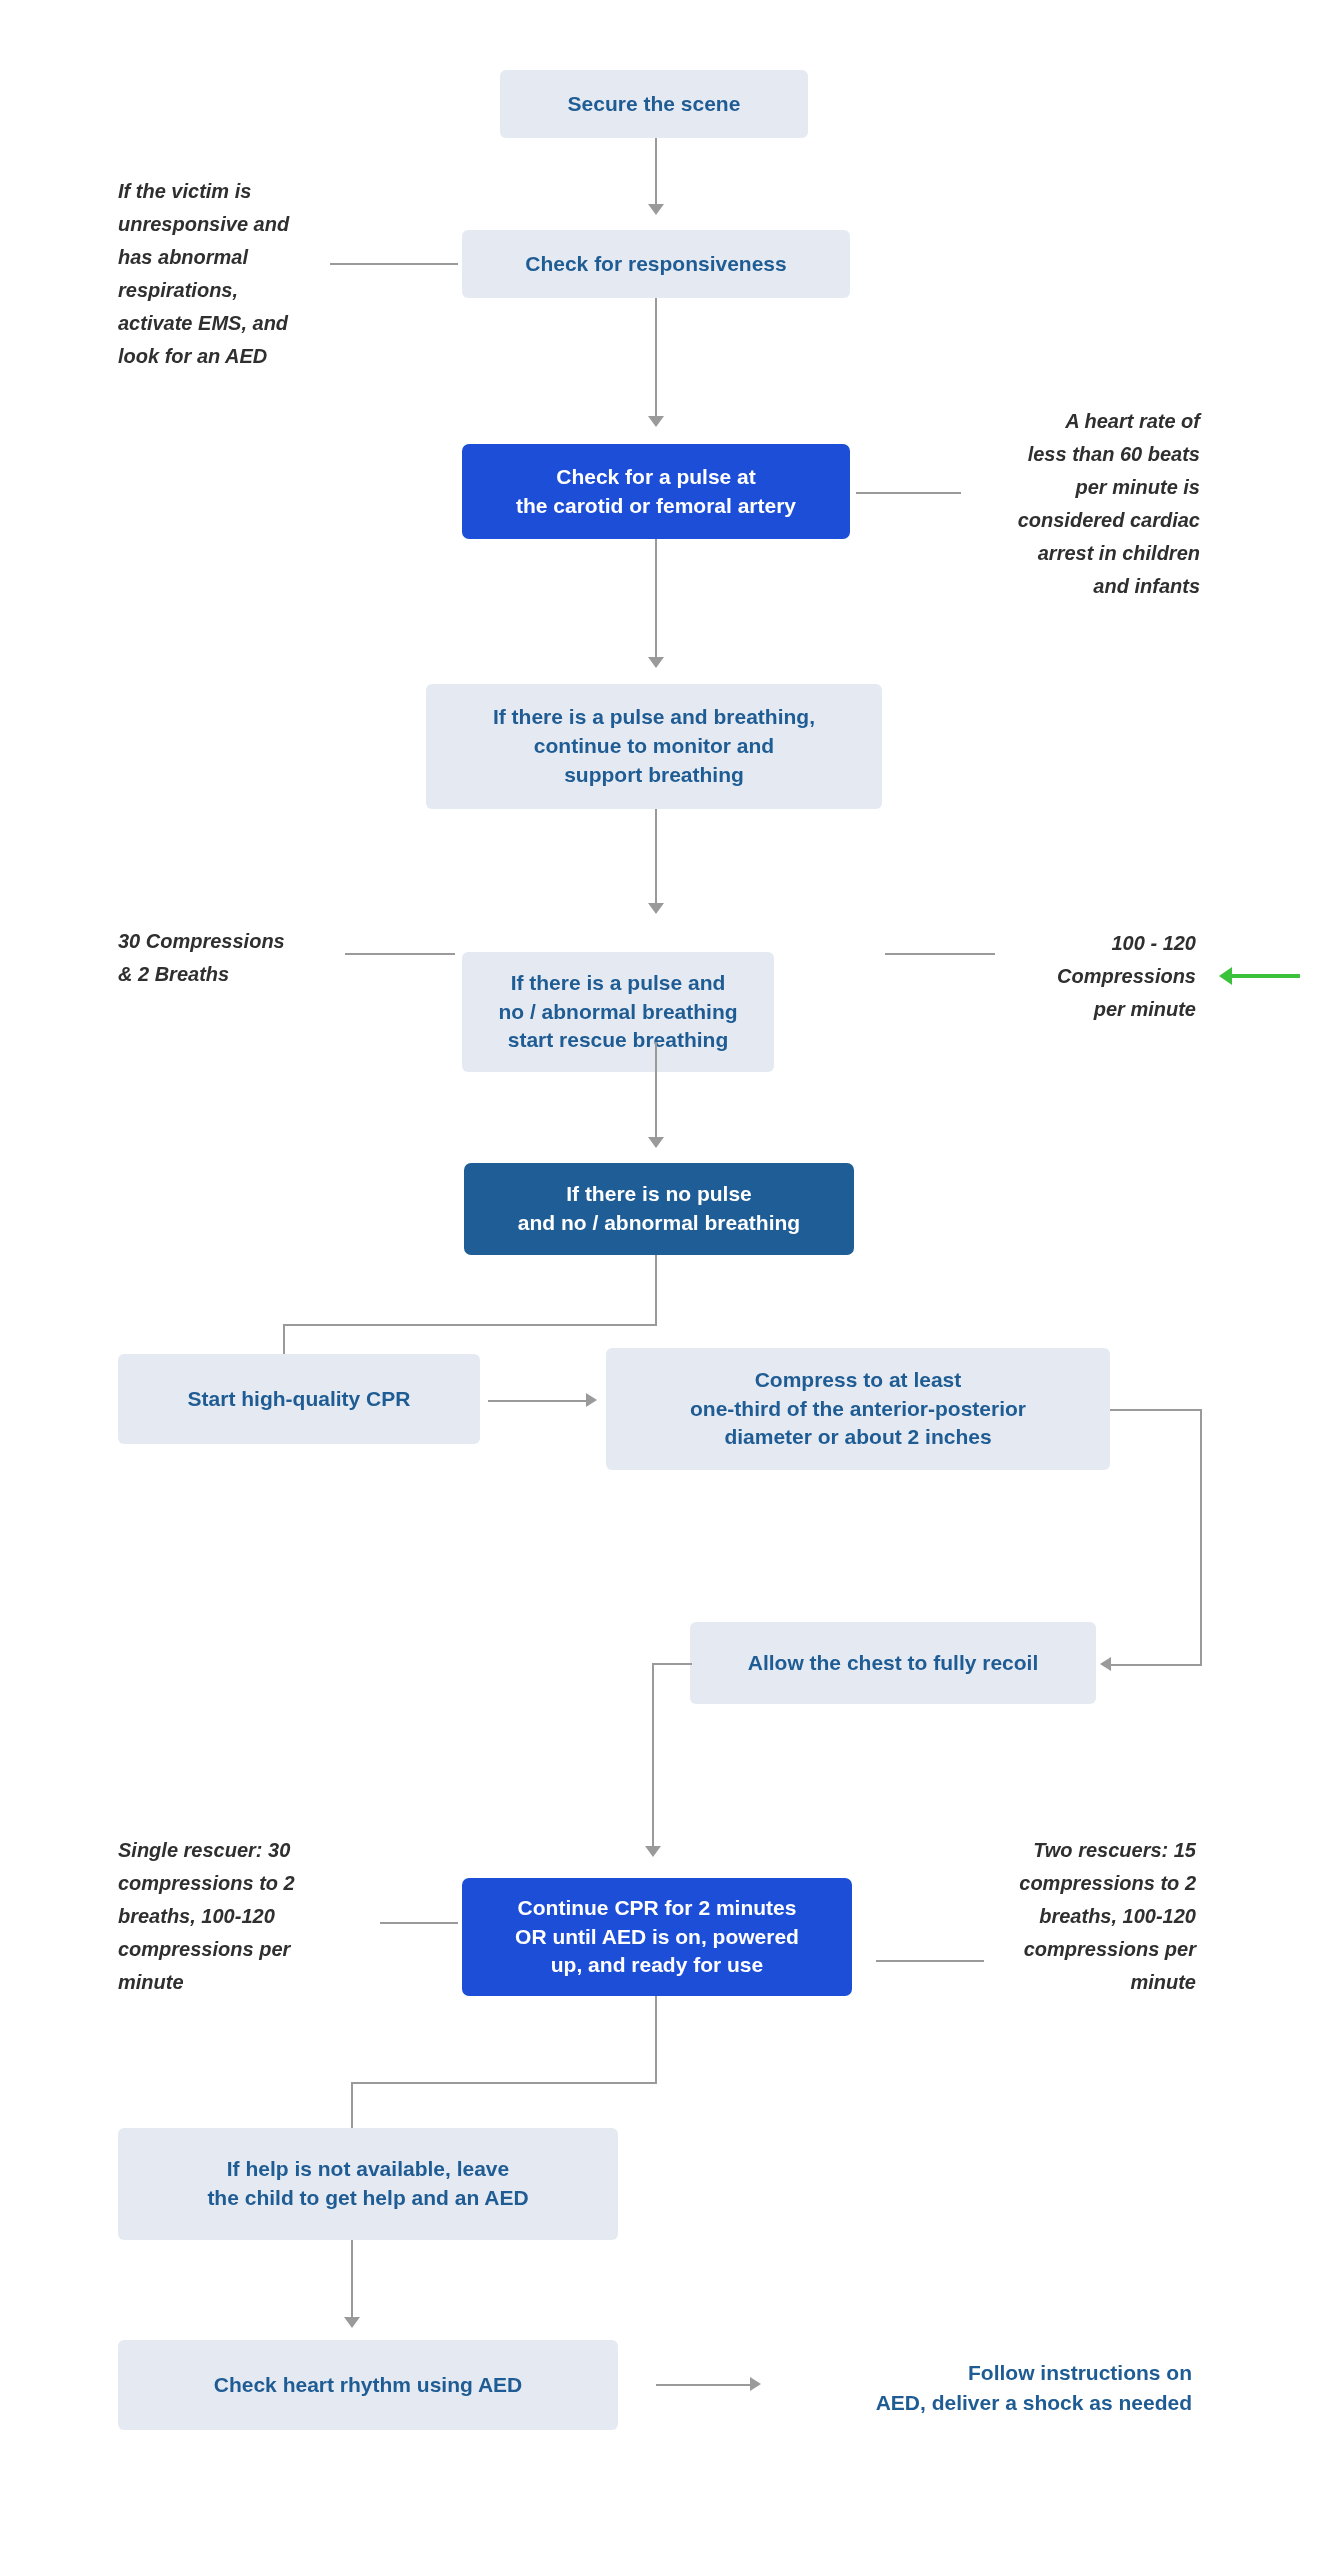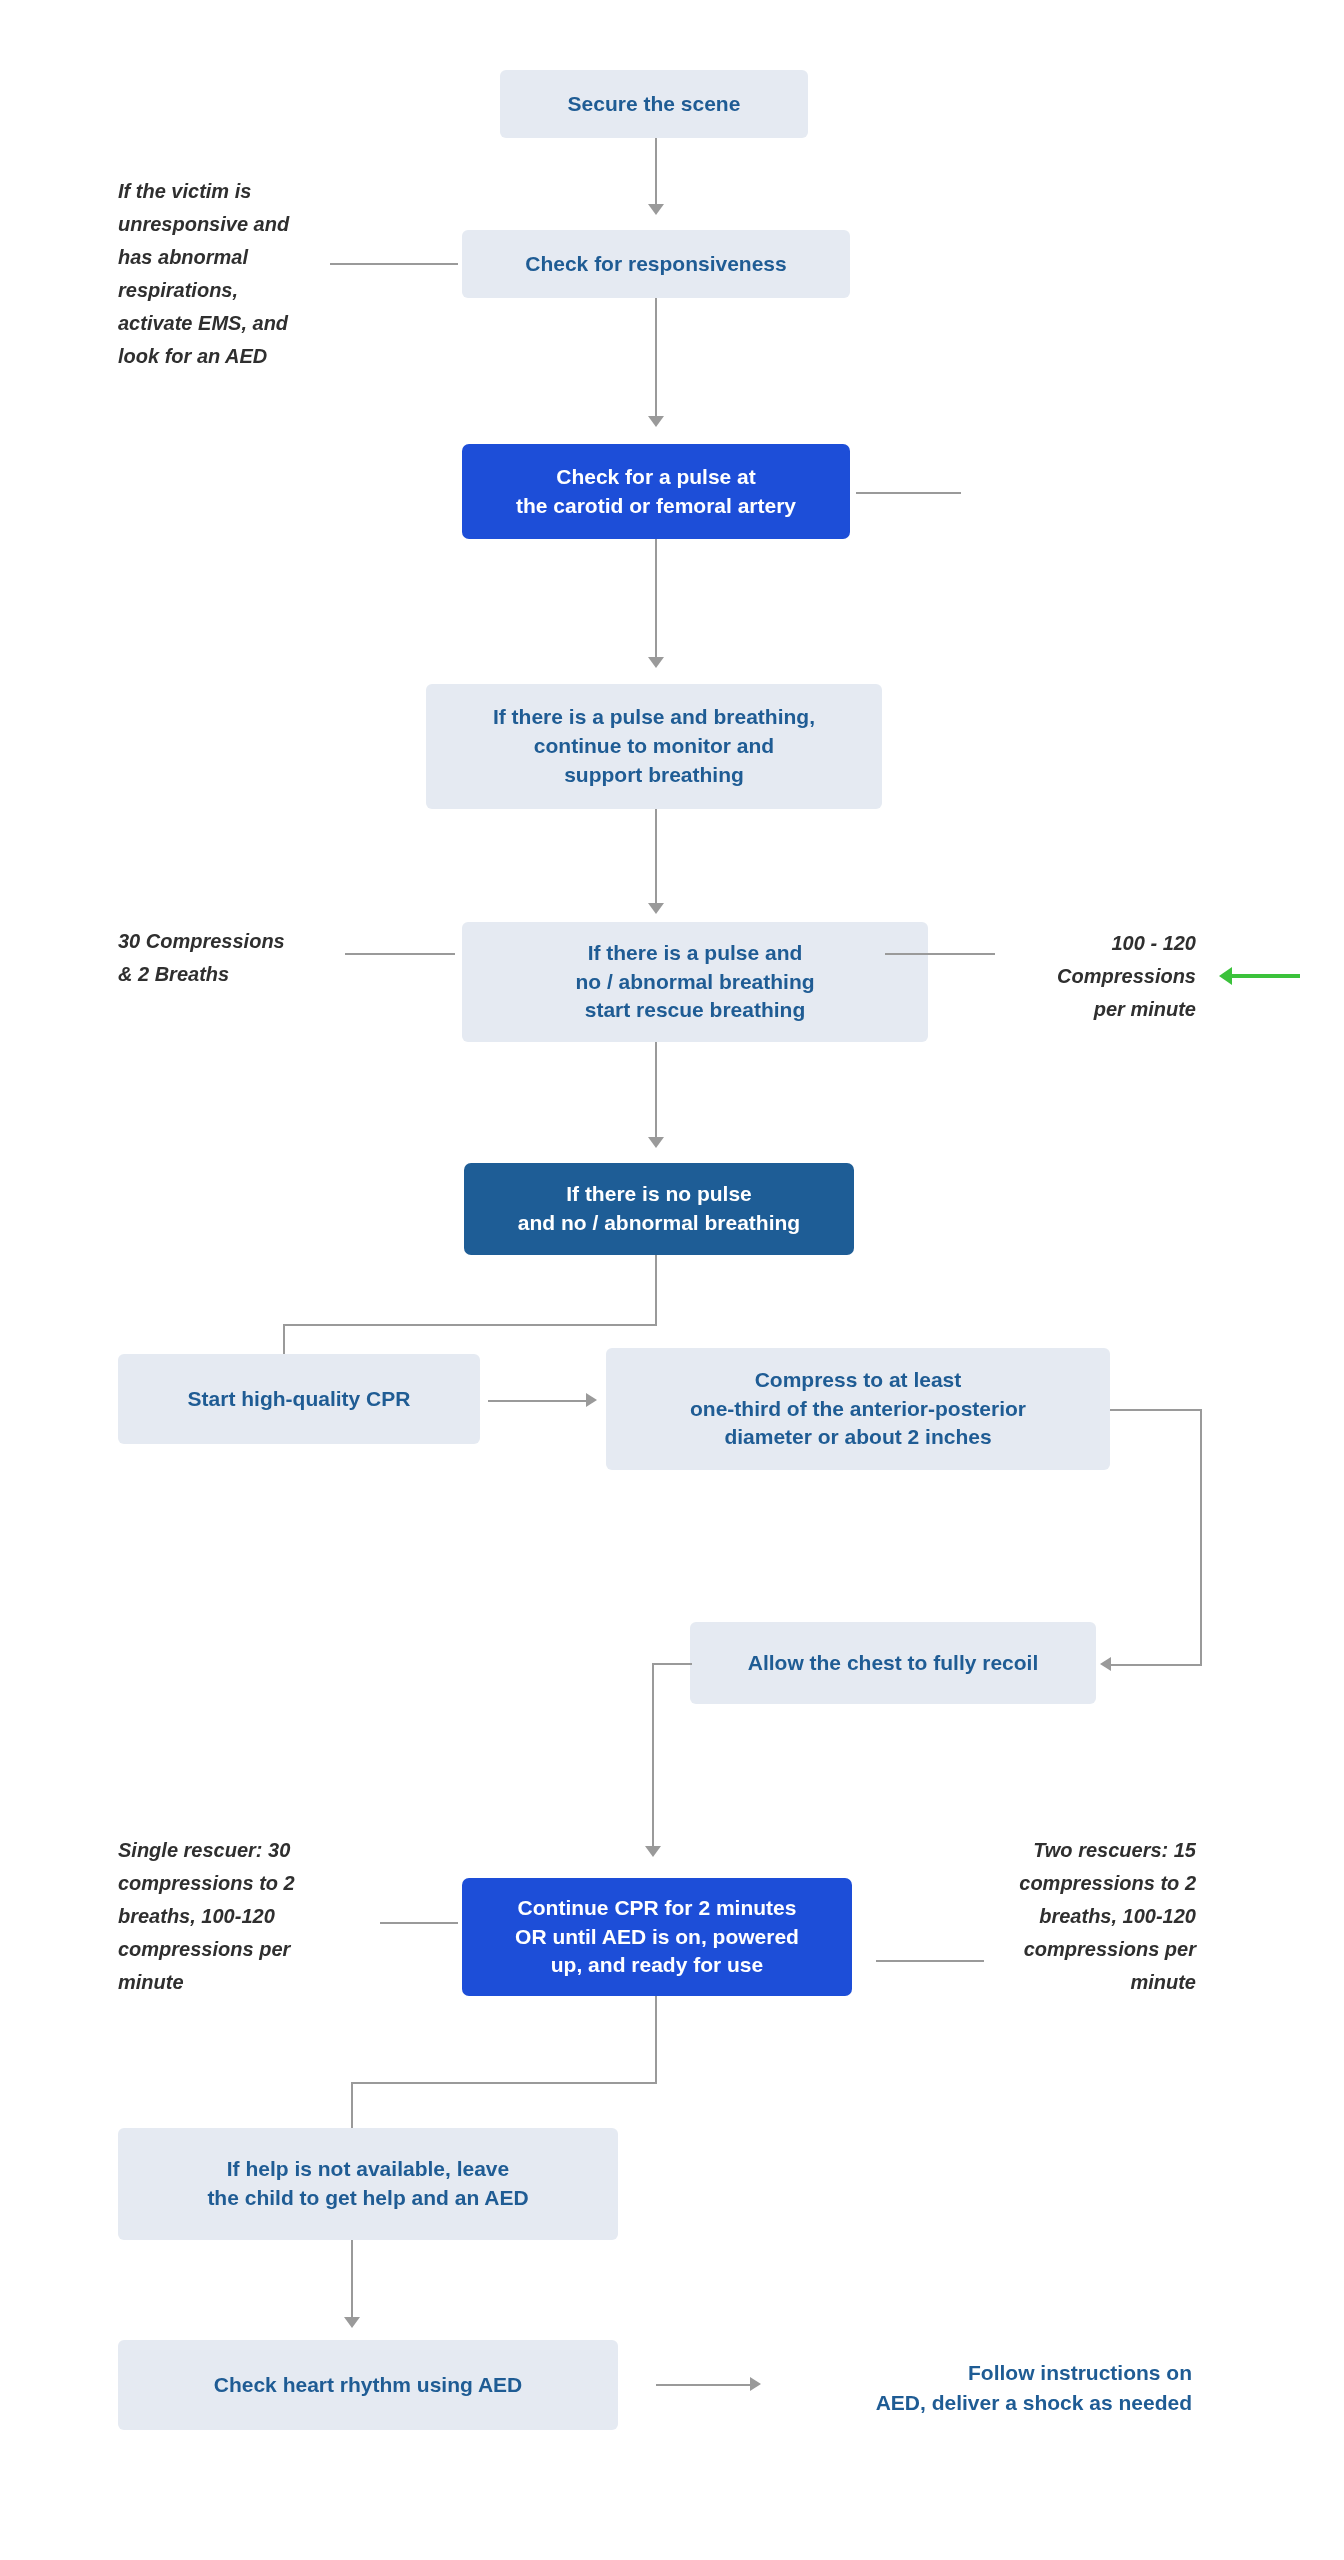--- a/index.html
+++ b/index.html
@@ -131,33 +131,39 @@
 activate EMS, and
 look for an AED</div>
   <div class="leader" style="left:330px; top:263px; width:128px;"></div>
 
   <div class="vline" style="left:655px; top:298px; height:120px;"></div>
   <div class="arrow-down" style="left:648px; top:416px;"></div>
 
   <div class="node red" style="left:462px; top:444px; width:388px; height:95px;">Check for a pulse at
 the carotid or femoral artery</div>
 
+  <div class="anno right" style="left:960px; top:405px; width:240px;">A heart rate of
+less than 60 beats
+per minute is
+considered cardiac
+arrest in children
+and infants</div>
   <div class="leader" style="left:856px; top:492px; width:105px;"></div>
 
   <div class="vline" style="left:655px; top:539px; height:120px;"></div>
   <div class="arrow-down" style="left:648px; top:657px;"></div>
 
   <div class="node light" style="left:426px; top:684px; width:456px; height:125px;">If there is a pulse and breathing,
 continue to monitor and
 support breathing</div>
 
   <div class="vline" style="left:655px; top:809px; height:98px;"></div>
   <div class="arrow-down" style="left:648px; top:903px;"></div>
 
-  <div class="node light" style="left:462px; top:922px; width:466px; height:120px;">If there is a pulse and
+  <div class="node light" style="left:462px; top:952px; width:312px; height:120px;">If there is a pulse and
 no / abnormal breathing
 start rescue breathing</div>
 
   <div class="anno left" style="left:118px; top:925px; width:240px;">30 Compressions
 &amp; 2 Breaths</div>
   <div class="leader" style="left:345px; top:953px; width:110px;"></div>
 
   <div class="anno right" style="left:1010px; top:927px; width:186px;">100 - 120
 Compressions
 per minute</div>

